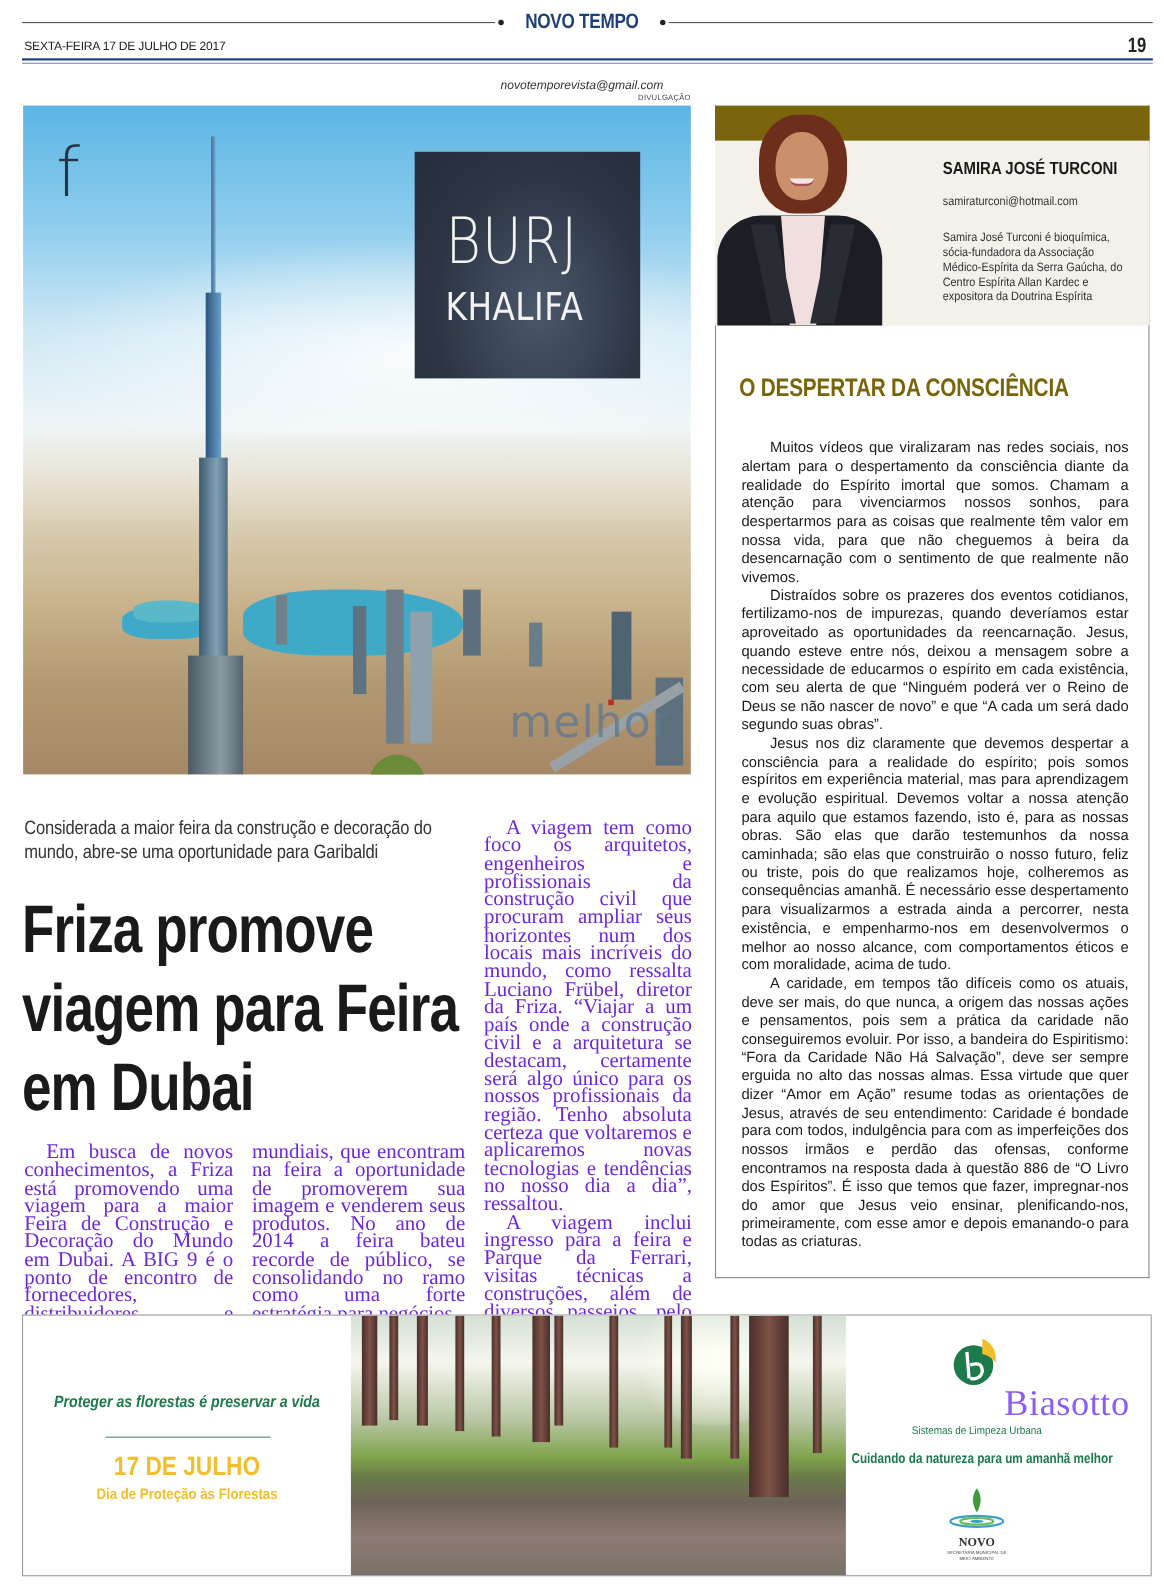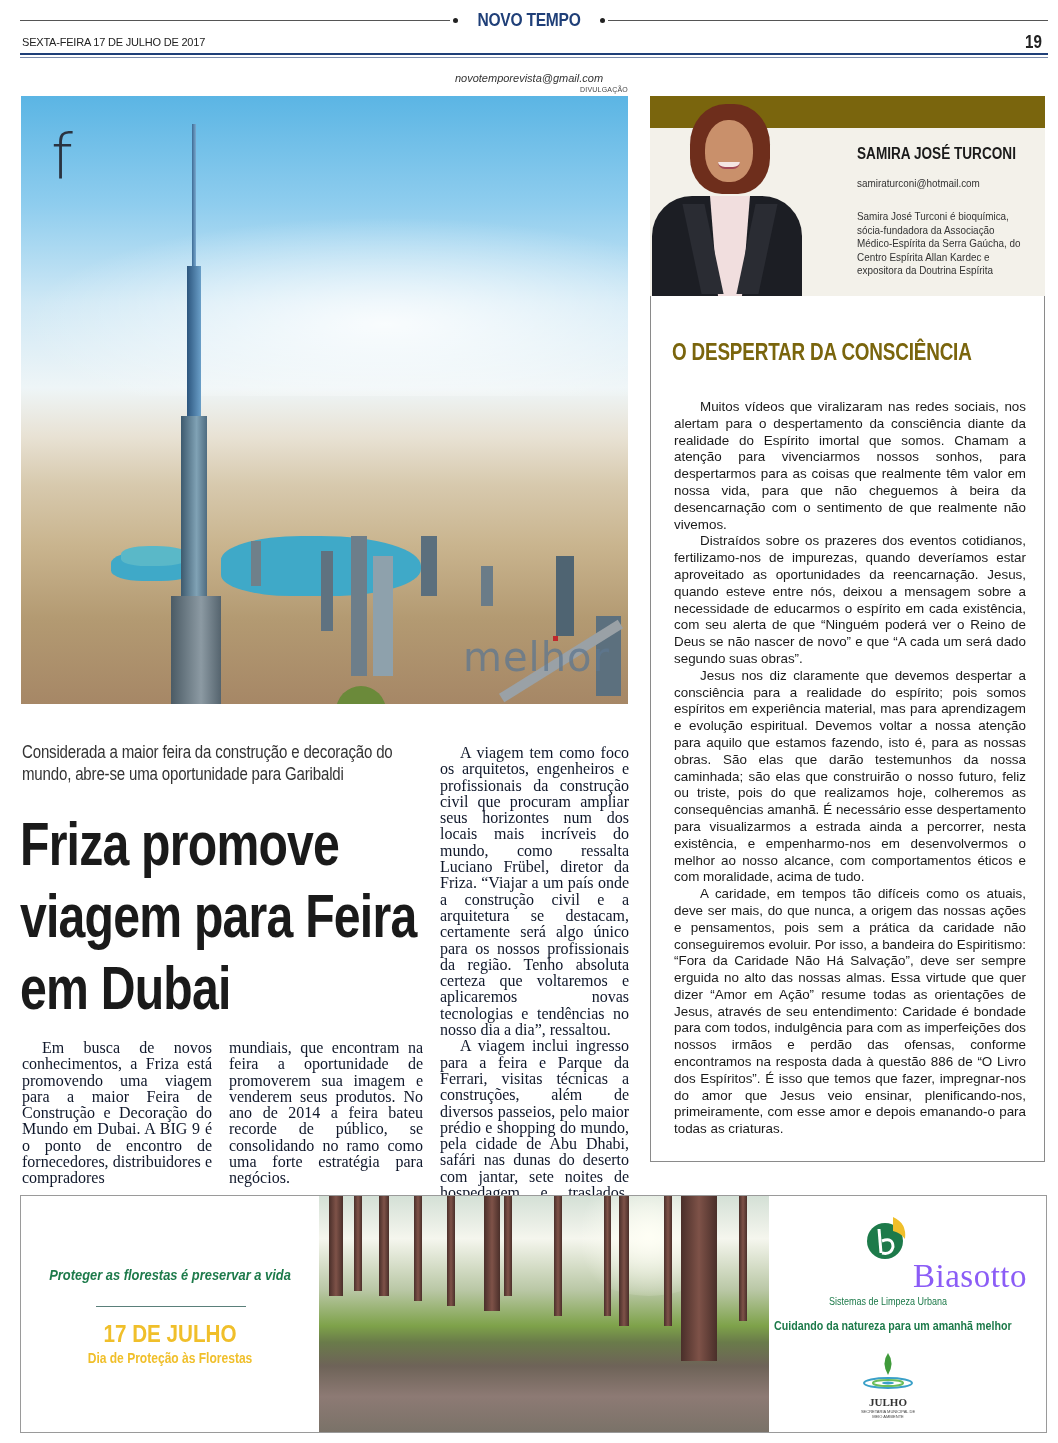--- a/index.html
+++ b/index.html
@@ -37,21 +37,21 @@
   .burj-l1 { position: absolute; left: 28px; top: 52px; font-size: 58px; color: #f2f2f2; font-family: "DejaVu Sans", sans-serif; font-weight: 200; letter-spacing: 1px; line-height: 1; transform: scaleX(0.85); transform-origin: left; }
   .burj-l2 { position: absolute; left: 28px; top: 125px; font-size: 35px; color: #f2f2f2; font-family: "DejaVu Sans", sans-serif; letter-spacing: 0.5px; line-height: 1; transform: scaleX(0.85); transform-origin: left; }
   .friza-mark { position: absolute; right: 18px; top: 538px; font-size: 40px; color: #5e7790; font-family: "DejaVu Sans", sans-serif; opacity: 0.75; letter-spacing: 1px; }
   .friza-dot { position: absolute; right: 70px; top: 540px; width: 5px; height: 5px; background: #c0282d; }
 
   
   .subhead { position: absolute; left: 22px; top: 741px; width: 400px; font-size: 17.5px; line-height: 22px; color: #333;
     transform: scaleX(0.86); transform-origin: left; width: 465px; letter-spacing: -0.2px; }
   .headline { position: absolute; left: 20px; top: 808px; font-size: 61px; line-height: 72px; font-weight: bold; color: #1a1a1a;
     letter-spacing: -1px; transform: scaleX(0.79); transform-origin: left; width: 520px; }
-  .body-serif { font-family: "Liberation Serif", serif; font-size: 16px; line-height: 16.3px; color: #0f172a; text-align: justify; hyphens: auto; }
+  .body-serif { font-family: "Liberation Serif", serif; font-size: 19px; line-height: 16.3px; color: #6d28d9; text-align: justify; hyphens: auto; }
   .body-serif p { text-indent: 20px; }
   .col1 { position: absolute; left: 22px; top: 1040px; width: 190px; }
   .col2 { position: absolute; left: 229px; top: 1040px; width: 194px; }
   .col3 { position: absolute; left: 440px; top: 745px; width: 189px; }
 
   
   .op-box { position: absolute; left: 650px; top: 96px; width: 395px; height: 1066px; border: 1px solid #8a8a8a; border-top: none; background: #fff; }
   .op-band { position: absolute; left: 650px; top: 96px; width: 395px; height: 32px; background: #7a650d; }
   .op-card { position: absolute; left: 650px; top: 128px; width: 395px; height: 168px; background: #f3f1ea; }
   .portrait { position: absolute; left: 652px; top: 104px; width: 152px; height: 192px; overflow: hidden; }
@@ -115,20 +115,24 @@
   <div class="block" style="left:535px; top:460px; width:18px; height:80px; background:#4f6472;"></div>
   <div class="block" style="left:575px; top:520px; width:25px; height:80px; background:#5c707e;"></div>
   <div class="block" style="left:460px; top:470px; width:12px; height:40px; background:#6a7c88;"></div>
   <div class="block" style="left:470px; top:560px; width:140px; height:10px; background:#9aa1a6; transform:rotate(-32deg);"></div>
   <div class="water" style="left:315px; top:605px; width:50px; height:50px; border-radius:50%; background:#6b8a3a; top:590px;"></div>
   <div class="tower-spire"></div>
   <div class="tower-mid1"></div>
   <div class="tower-mid2"></div>
   <div class="tower-base"></div>
   <div class="f-logo">f</div>
+  <div class="burj-box">
+    <div class="burj-l1">BURJ</div>
+    <div class="burj-l2">KHALIFA</div>
+  </div>
   <div class="friza-mark">melhor</div>
   <div class="friza-dot"></div>
 </div>
 
 <div class="subhead">Considerada a maior feira da construção e decoração do mundo, abre-se uma oportunidade para Garibaldi</div>
 <div class="headline">Friza promove viagem para Feira em Dubai</div>
 <div class="col1 body-serif">
   <p>Em busca de novos conhecimentos, a Friza está promovendo uma viagem para a maior Feira de Construção e Decoração do Mundo em Dubai.  A BIG 9 é o ponto de encontro de fornecedores, distribuidores e compradores</p>
 </div>
 <div class="col2 body-serif">
@@ -195,16 +199,16 @@
   <div class="bia-sub" style="left:728px;">Sistemas de Limpeza Urbana</div>
   <div class="bia-slogan" style="left:728px;">Cuidando da natureza para um amanhã melhor</div>
 
   <div class="smma" style="left:836px;">
     <svg width="62" height="44" viewBox="0 0 62 44" style="position:absolute;left:0;top:0;">
       <path d="M31 2 Q38 12 31 24 Q24 12 31 2 Z" fill="#3f9a3a"></path>
       <ellipse cx="31" cy="32" rx="24" ry="5" fill="none" stroke="#3aa0c8" stroke-width="2"></ellipse>
       <ellipse cx="31" cy="32" rx="15" ry="3" fill="none" stroke="#6bbd5a" stroke-width="2"></ellipse>
       <ellipse cx="31" cy="32" rx="6" ry="1.5" fill="#3aa0c8"></ellipse>
     </svg>
-    <div class="smma-text">JULHO</div>
+    <div class="smma-text">NOVO</div>
     <div class="smma-small">SECRETARIA MUNICIPAL DE MEIO AMBIENTE</div>
   </div>
 </div>
 
 </body></html>

